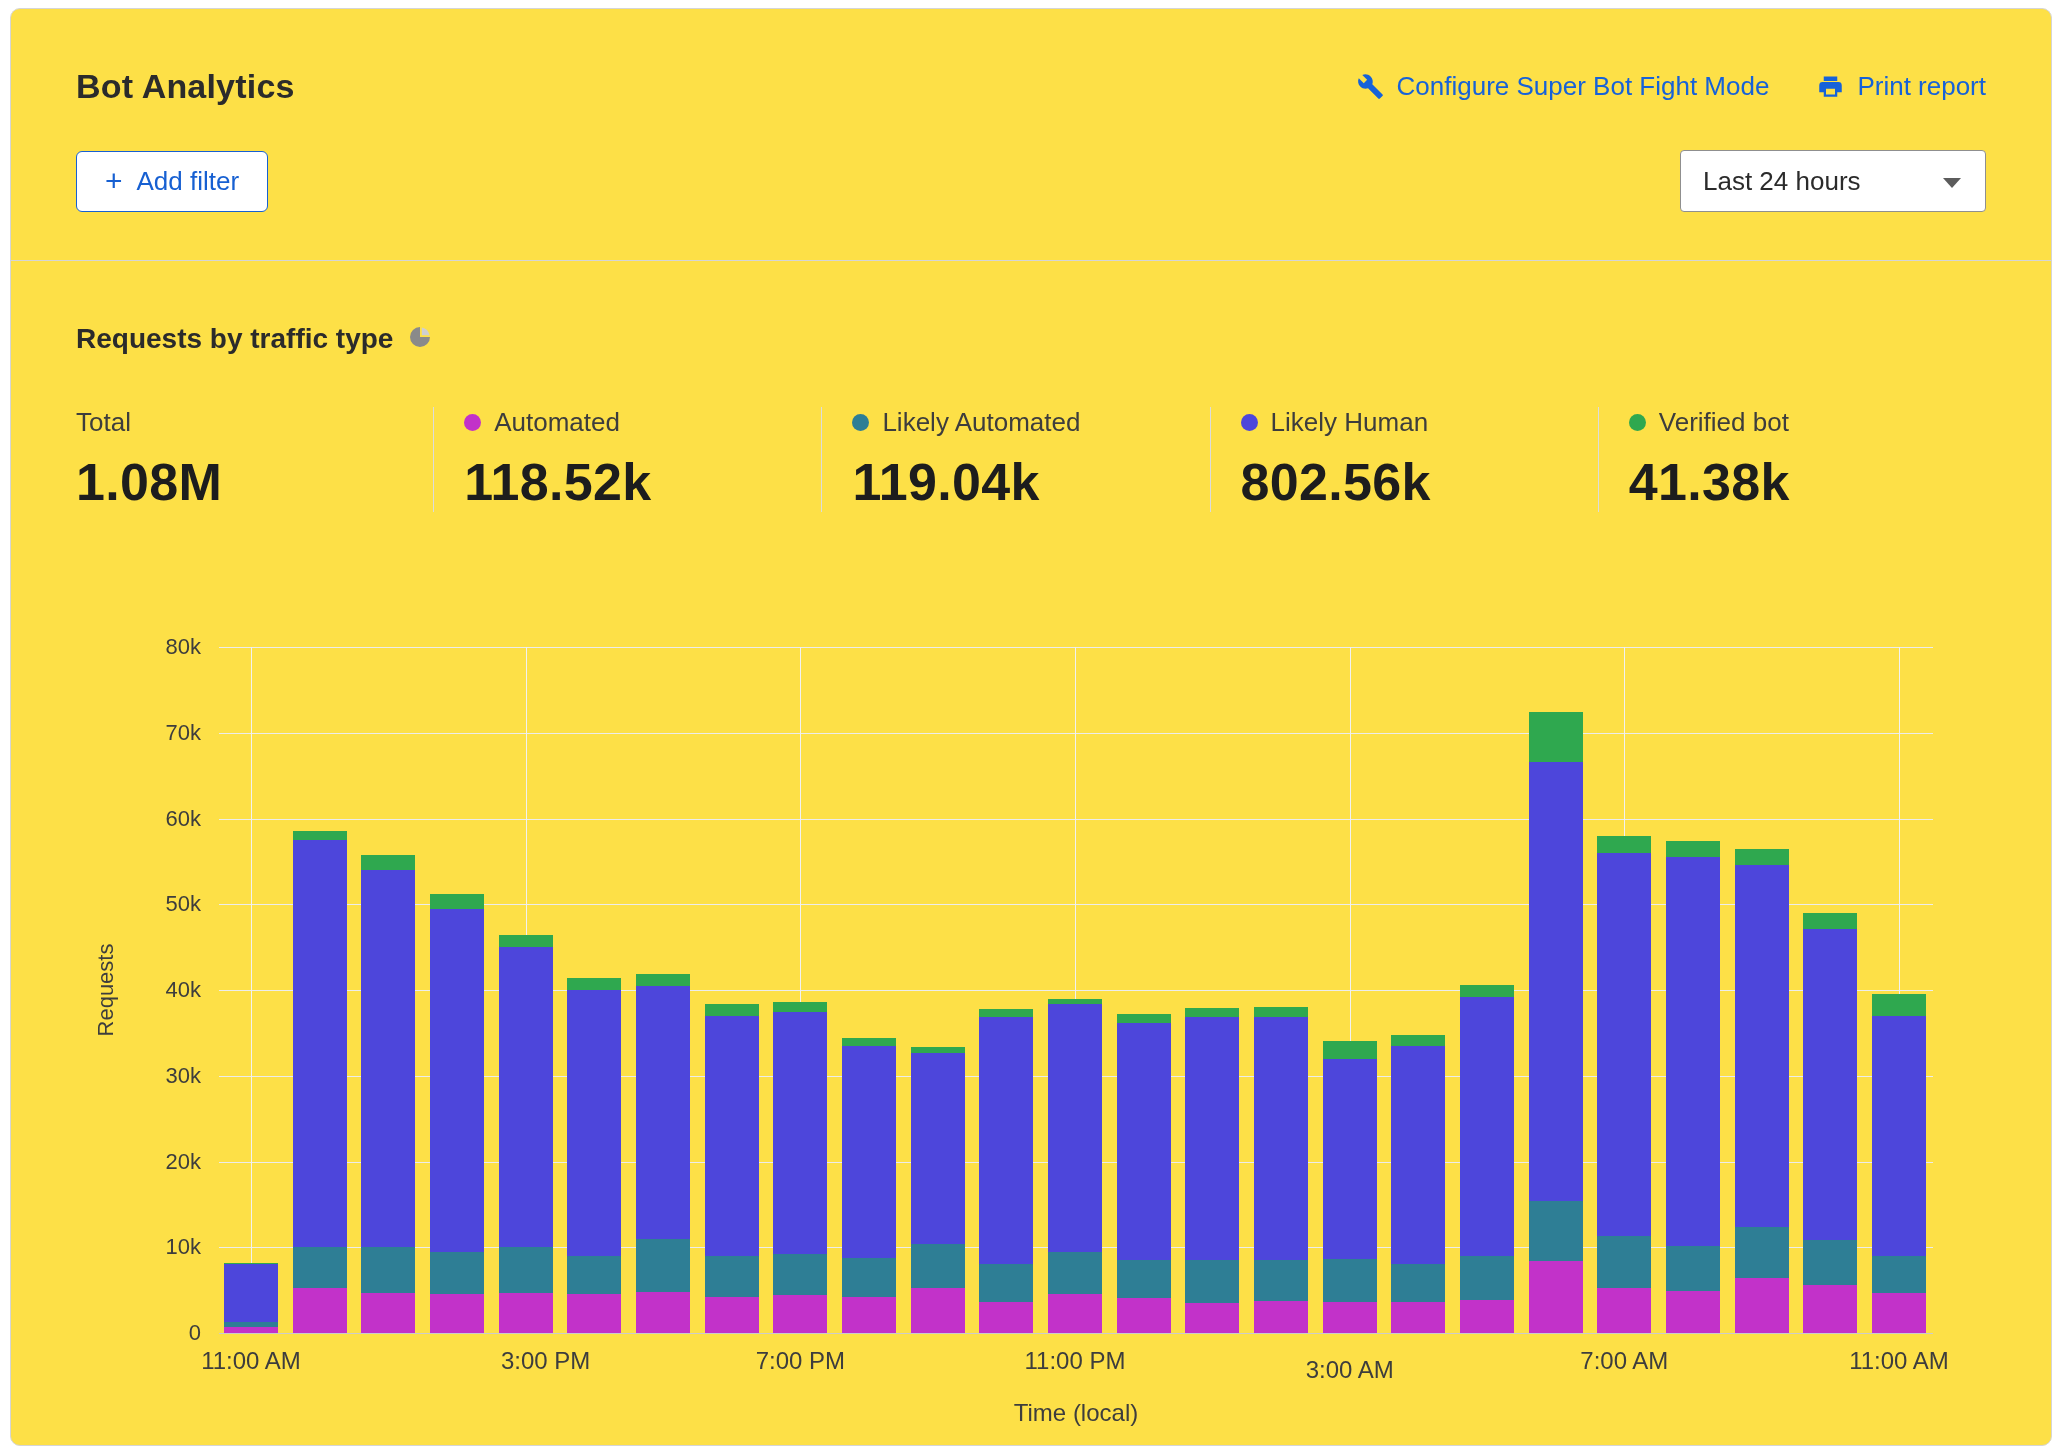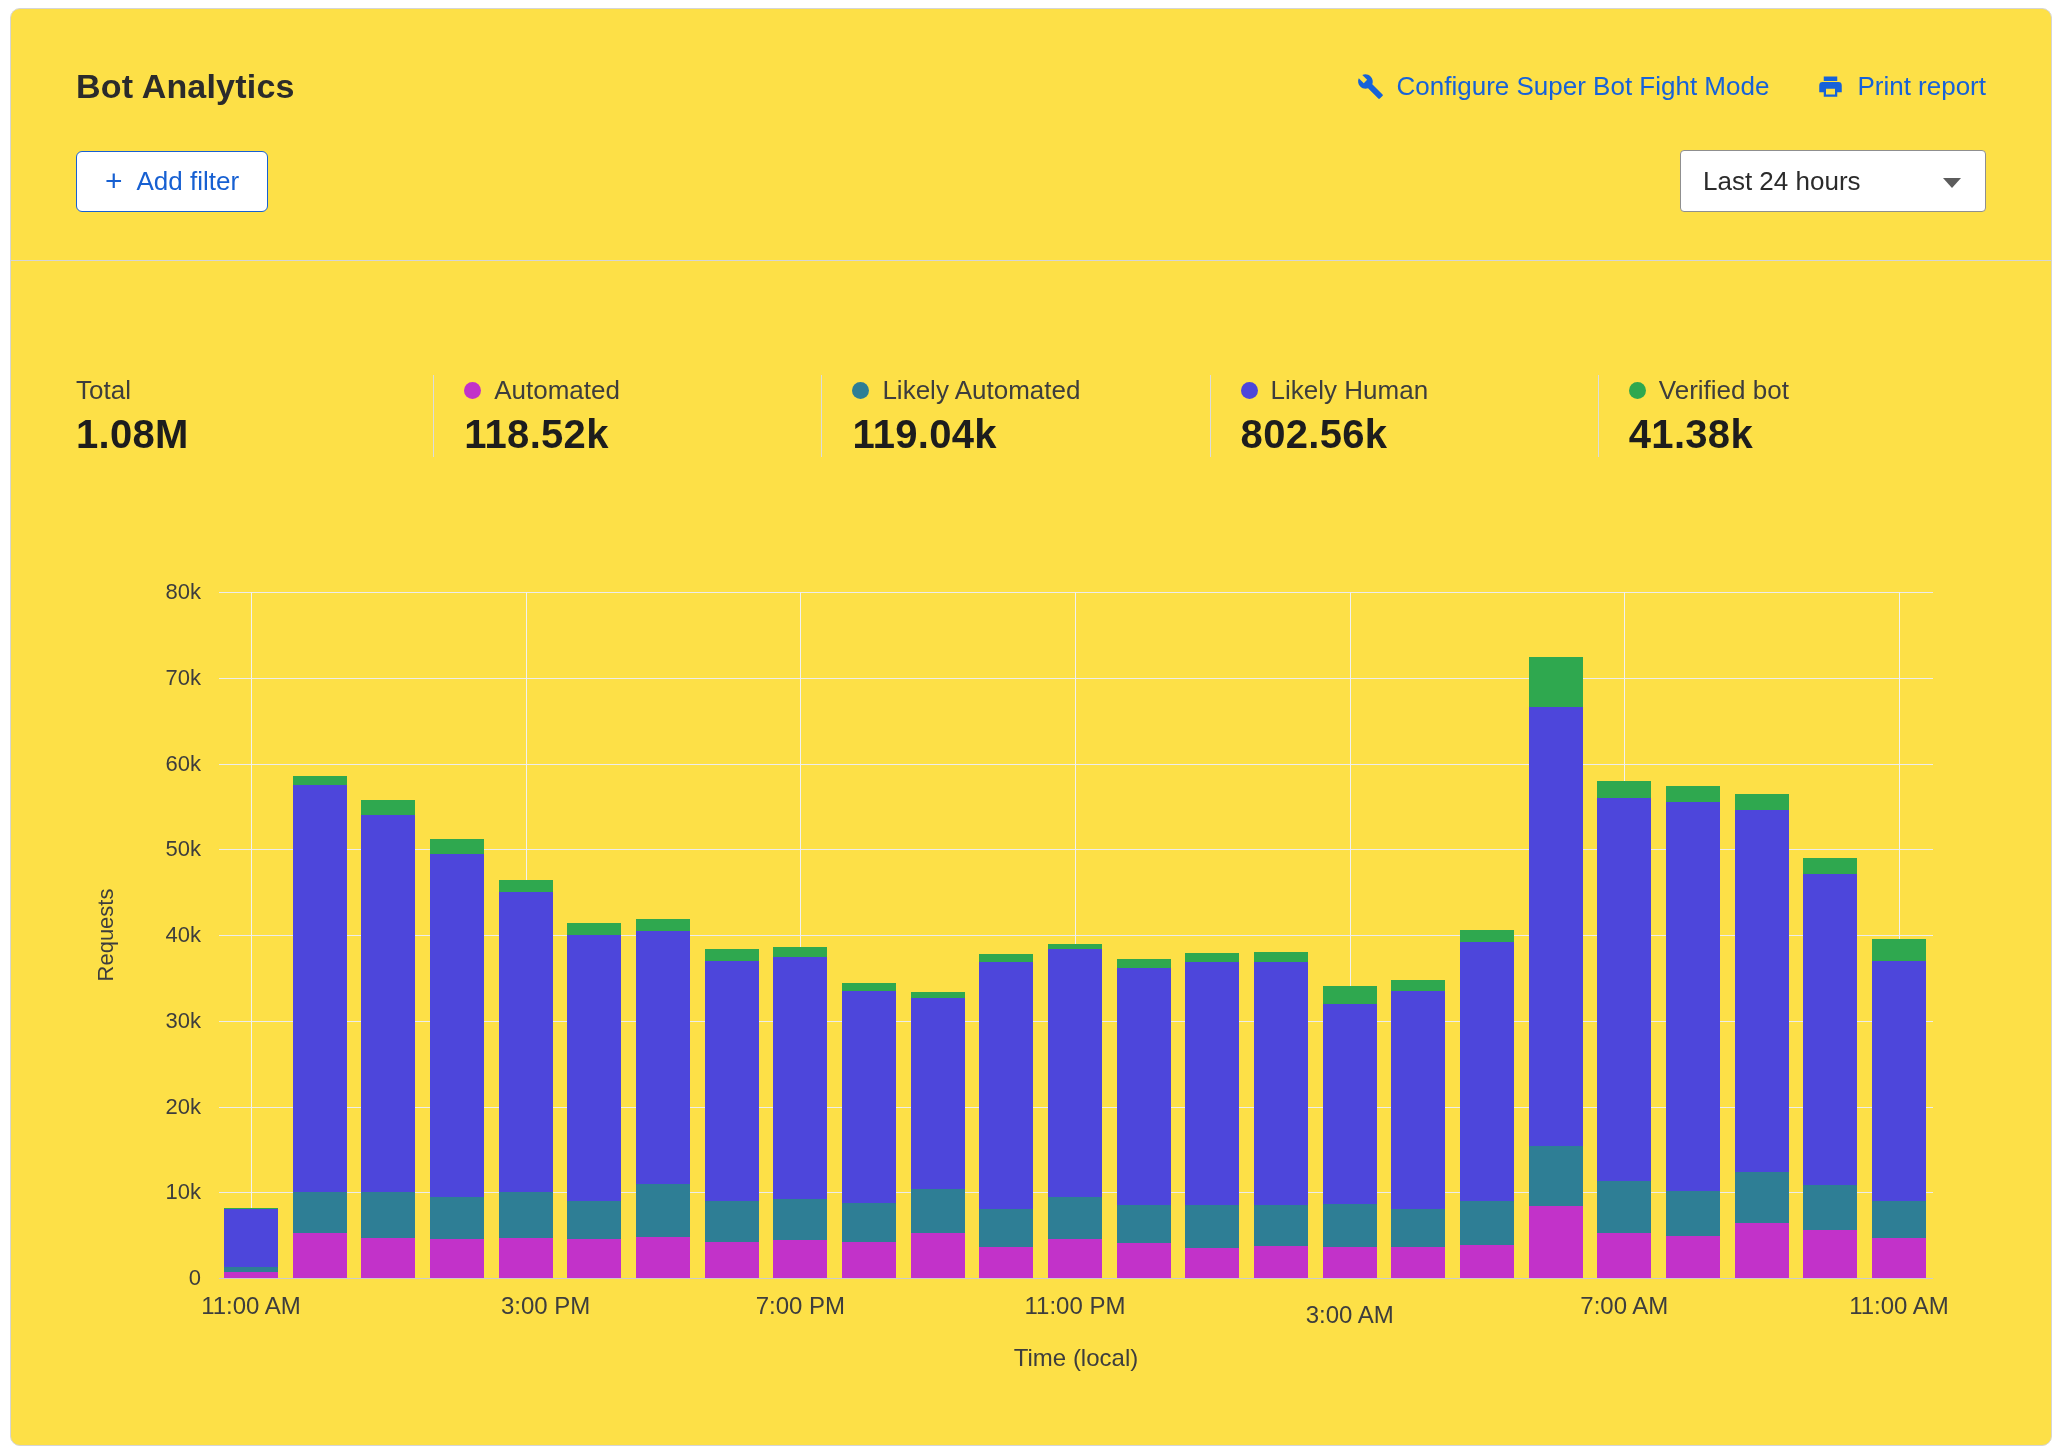--- a/index.html
+++ b/index.html
@@ -42,21 +42,21 @@
     background: #fff; cursor: pointer;
   }
   .card-body { border-top: 1px solid #d5d5d5; padding: 62px 65px 20px 65px; }
   .section-header { display: flex; align-items: center; gap: 15px; }
   .section-header h2 { font-size: 28px; font-weight: 700; color: #2b2b2b; }
   .stats-row { display: flex; margin-top: 52px; }
   .stat { flex: 1; padding-left: 30px; border-left: 1px solid #dcdcdc; }
   .stat:first-child { padding-left: 0; border-left: none; }
   .stat-label-row { display: flex; align-items: center; gap: 13px; font-size: 26px; color: #3d3d3d; }
   .dot { width: 17px; height: 17px; border-radius: 50%; background: #999; flex: 0 0 auto; }
-  .stat-value { font-size: 40px; font-weight: 700; color: #1d1d1d; margin-top: 6px; letter-spacing: .3px; }
+  .stat-value { font-size: 52px; font-weight: 700; color: #1d1d1d; margin-top: 14px; letter-spacing: .3px; }
   .chart-area { position: relative; margin-top: 135px; height: 790px; }
   .y-axis-title {
     position: absolute; left: 30px; top: 343px;
     transform: translate(-50%,-50%) rotate(-90deg);
     font-size: 22px; color: #3d3d3d; white-space: nowrap;
   }
   .y-axis { position: absolute; left: 0; top: 0; width: 125px; height: 686px; }
   .ytick { position: absolute; right: 0; transform: translateY(-50%); font-size: 22px; color: #3d3d3d; }
   .plot { position: absolute; left: 143px; top: 0; width: 1714px; height: 686px; }
   .hgrid { position: absolute; left: 0; right: 0; height: 1px; background: #ececec; }
@@ -107,20 +107,29 @@
         <span>
           <svg width="22" height="14" viewBox="0 0 22 14">
               <path fill="#5c5c5c" d="M2 2h18l-9 10z"></path>
             </svg>
         </span>
       </div>
     </div>
   </div>
 
   <div class="card-body">
+    <div class="section-header">
+      <h2>Requests by traffic type</h2>
+      <span>
+        <svg width="24" height="24" viewBox="0 0 24 24">
+          <path d="M12 2 A10 10 0 1 0 22 12 L12 12 Z" fill="#8a8a8a"></path>
+          <path d="M13.8 2.4 A10 10 0 0 1 21.6 10.2 L13.8 10.2 Z" fill="#cfcfcf"></path>
+        </svg>
+      </span>
+    </div>
 
     <div class="stats-row">
       <div class="stat">
         <div class="stat-label-row">
           <span class="stat-label">Total</span>
         </div>
         <div class="stat-value">1.08M</div>
       </div>
       <div class="stat">
         <div class="stat-label-row">

